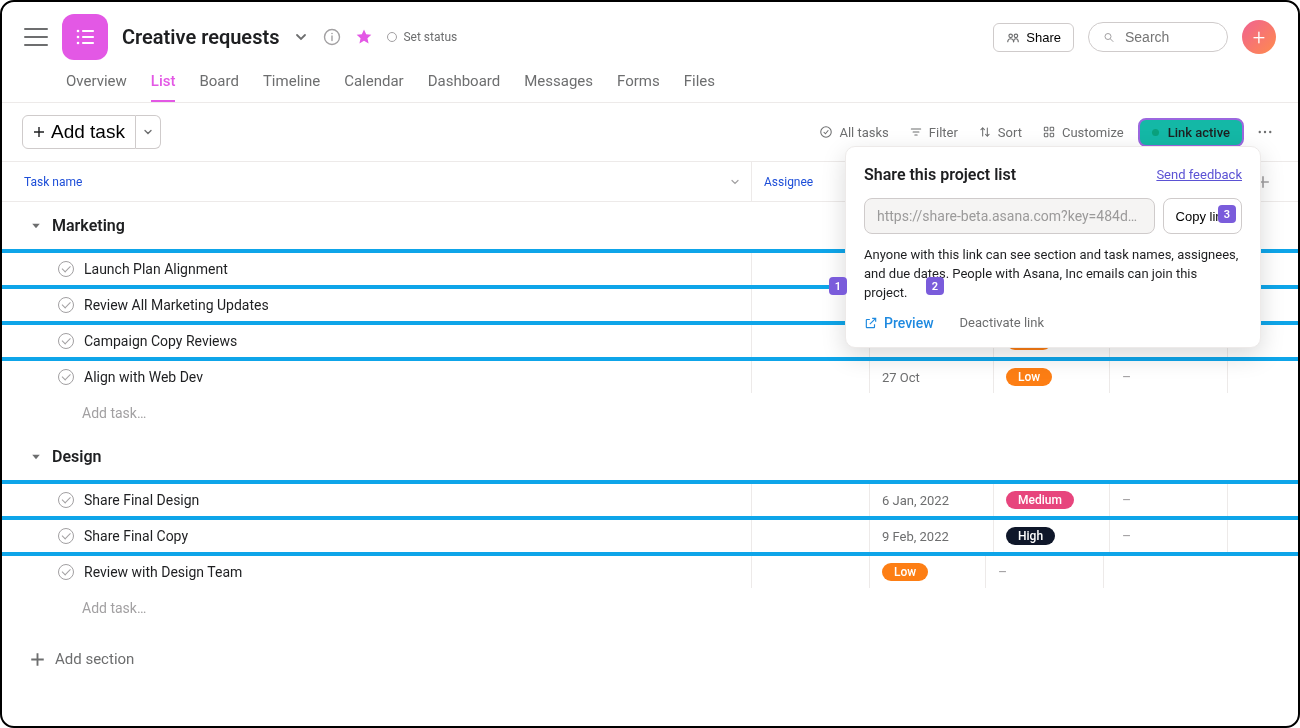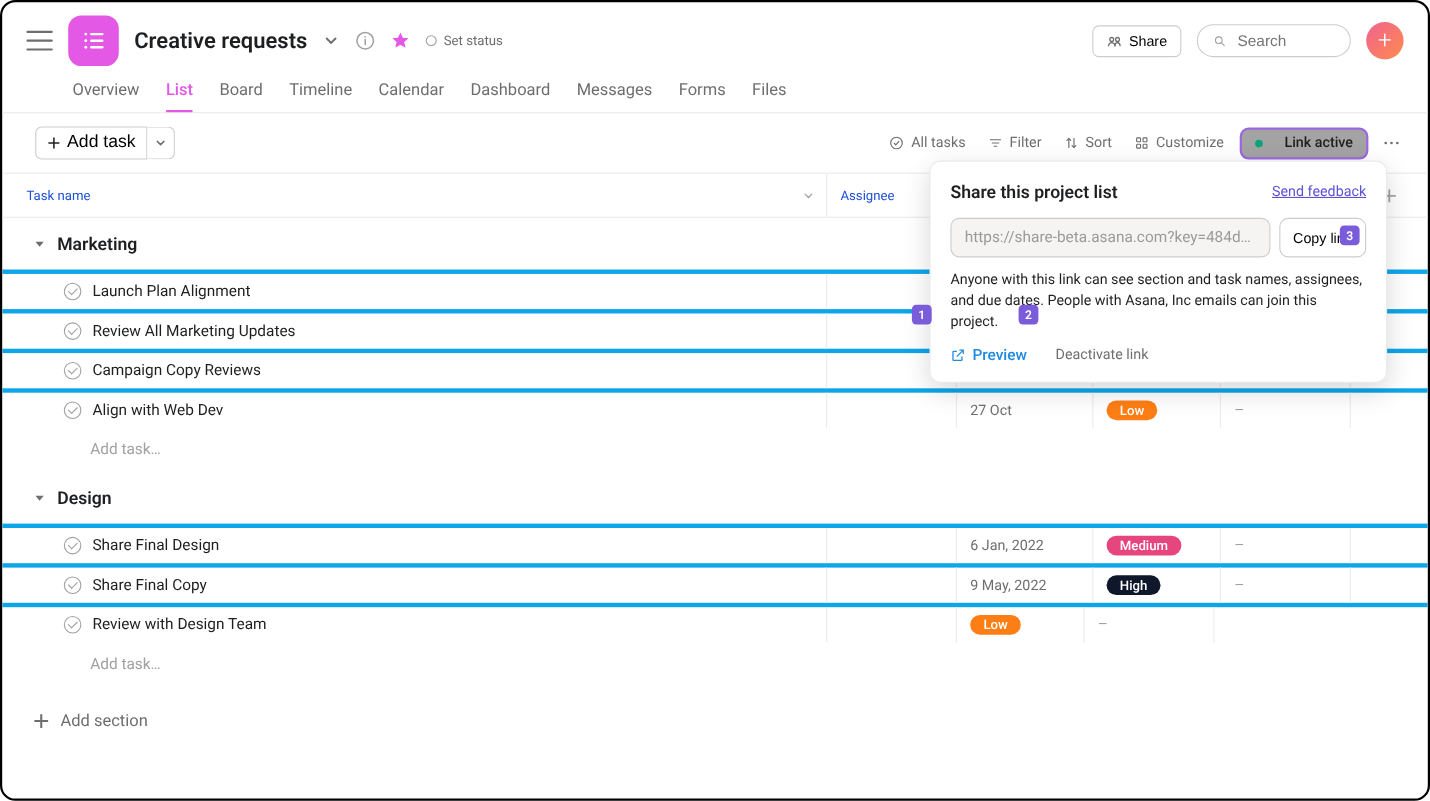--- a/index.html
+++ b/index.html
@@ -53,33 +53,33 @@
     font-size:22px; font-weight:300;
   }
   
   .tabs { display:flex; gap:24px; padding:12px 64px 0 64px; border-bottom:1px solid #edeae9; font-size:15px;}
   .tab { padding-bottom:10px; color:#6d6e6f; cursor:pointer; }
   .tab.active { color:#e358e5; border-bottom:2px solid #e358e5; font-weight:500;}
   
   .toolbar { display:flex; align-items:center; padding:12px 20px; gap:8px; position:relative;}
   .btn-group { display:flex; }
   .add-task-btn {
-    border:1px solid #cfcbcb; border-radius:6px 0 0 6px; padding:5px 10px; font-size:16px;
-    display:flex; align-items:center; gap:6px; background:#fff; cursor:pointer;margin-left:10px;
+    border:1px solid #cfcbcb; border-radius:6px 0 0 6px; padding:5px 10px; font-size:19px;
+    display:flex; align-items:center; gap:6px; background:#fff; cursor:pointer;
   }
   .add-task-chevron {
     border:1px solid #cfcbcb; border-left:none; border-radius:0 6px 6px 0; padding:5px 6px;
     background:#fff; cursor:pointer; display:flex;align-items:center;justify-content:center;
   }
   .spacer { flex:1; }
   .tool-link { display:flex; align-items:center; gap:6px; color:#6d6e6f; font-size:13px; cursor:pointer; padding:4px 6px;}
   .link-active-btn {
     border:2px solid #9b67df; border-radius:8px; padding:5px 12px;
-    background:#a3a3a3; color:#1e1f21; font-size:13px; font-weight:500;
-    display:flex;align-items:center;gap:20px; cursor:pointer;
+    background:#14b8a6; color:#1e1f21; font-size:13px; font-weight:500;
+    display:flex;align-items:center;gap:9px; cursor:pointer;
   }
   .link-active-btn .dot { width:7px;height:7px;border-radius:50%;background:#0aa17d; }
   .more-btn { color:#6d6e6f; cursor:pointer; padding:4px;}
   
   .table { border-top:1px solid #edeae9;}
   .thead { display:flex; border-bottom:1px solid #edeae9; font-size:12px; color:#1d4ed8; height:40px; align-items:center;}
   .col-task { flex:0 0 750px; padding-left:22px; display:flex; align-items:center; justify-content:space-between; padding-right:10px; border-right:1px solid #edeae9; height:100%;}
   .col-assignee { flex:0 0 118px; padding-left:12px; border-right:1px solid #edeae9; height:100%; display:flex; align-items:center;}
   .col-due { flex:0 0 124px; padding-left:12px; border-right:1px solid #edeae9; height:100%; display:flex;align-items:center;}
   .col-priority { flex:0 0 116px; padding-left:12px; border-right:1px solid #edeae9; height:100%; display:flex;align-items:center;}
@@ -383,21 +383,21 @@
         </div>
         <div class="cell cell-status">–</div>
         <div class="cell cell-rest"></div>
       </div>
       <div class="row">
         <div class="cell cell-task">
           <span class="check-circle"></span>
           <span>Share Final Copy</span>
         </div>
         <div class="cell cell-assignee"></div>
-        <div class="cell cell-due">9 May, 2022</div>
+        <div class="cell cell-due">9 Feb, 2022</div>
         <div class="cell cell-priority">
           <span class="pill high">High</span>
         </div>
         <div class="cell cell-status">–</div>
         <div class="cell cell-rest"></div>
       </div>
       <div class="row">
         <div class="cell cell-task">
           <span class="check-circle"></span>
           <span>Review with Design Team</span>

